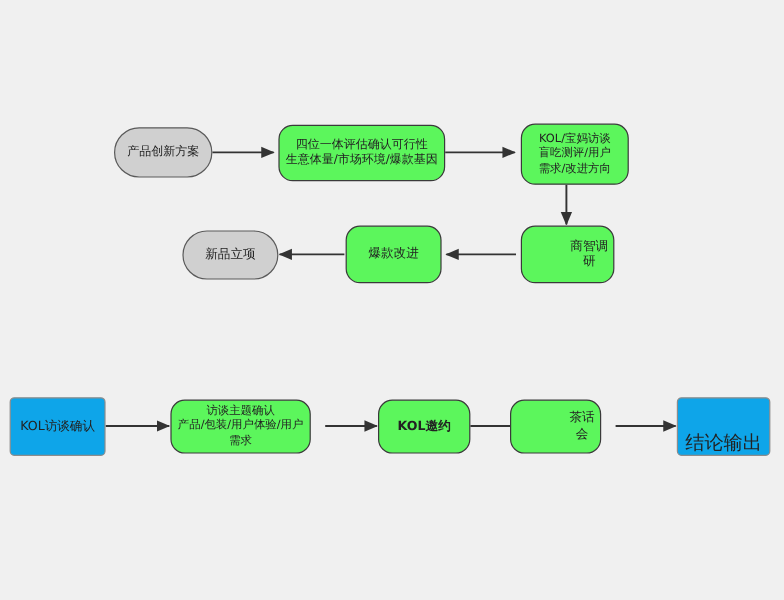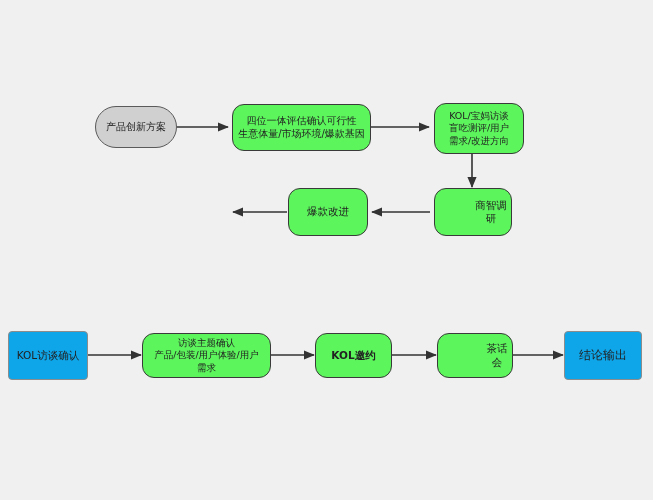--- a/index.html
+++ b/index.html
@@ -106,36 +106,39 @@
   </div>
 
   <div class="node green" style="left:434px; top:188px; width:78px; height:48px; font-size:10.5px;padding-left:36px;">
     <span class="label">商智调研</span>
   </div>
 
   <div class="node green" style="left:288px; top:188px; width:80px; height:48px; font-size:10.5px;align-items:center;">
     <span class="label">爆款改进</span>
   </div>
 
+  <div class="node pill" style="left:152px; top:192px; width:80px; height:41px; font-size:10.5px;">
+    <span class="label">新品立项</span>
+  </div>
 
   <div class="node white" style="left:8px; top:331px; width:80px; height:49px; font-size:10.5px;">
     <span class="label">KOL访谈确认</span>
   </div>
 
-  <div class="node green" style="left:142px; top:333px; width:129px; height:45px; font-size:9.5px;">
+  <div class="node green" style="left:142px; top:333px; width:117px; height:45px; font-size:9.5px;">
     <span class="label">访谈主题确认
 产品/包装/用户体验/用户
 需求</span>
   </div>
 
   <div class="node green" style="left:315px; top:333px; width:77px; height:45px; font-size:10.5px;font-weight:bold;">
     <span class="label">KOL邀约</span>
   </div>
 
-  <div class="node green" style="left:437px; top:333px; width:76px; height:45px; font-size:10.5px;padding-left:44px;">
+  <div class="node green" style="left:425px; top:333px; width:76px; height:45px; font-size:10.5px;padding-left:44px;">
     <span class="label">茶话会</span>
   </div>
 
-  <div class="node white" style="left:564px; top:331px; width:78px; height:49px; font-size:12px;">
+  <div class="node white" style="left:564px; top:331px; width:78px; height:49px; font-size:16px;align-items:flex-end;">
     <span class="label">结论输出</span>
   </div>
 
 </div>
 
 </body></html>

